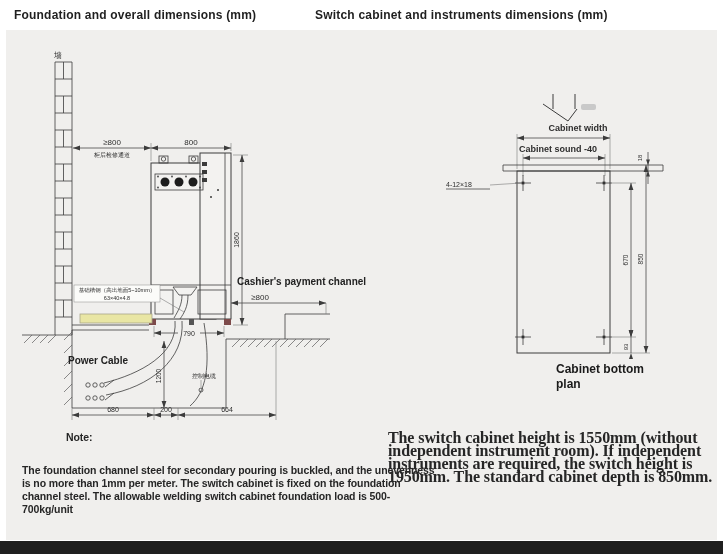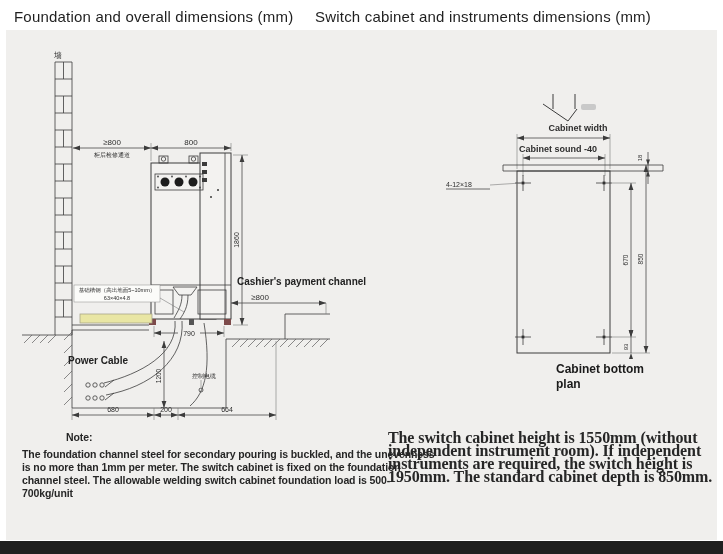--- a/index.html
+++ b/index.html
@@ -1,20 +1,20 @@
 <!DOCTYPE html>
 <html><head>
 <meta charset="utf-8">
 <style>
   html,body{margin:0;padding:0;}
   body{
     position:relative;width:723px;height:554px;overflow:hidden;
     background:#ffffff;font-family:"Liberation Sans",sans-serif;color:#222;
   }
-  .page-title{position:absolute;font-size:15px;font-weight:400;color:#1f1f1f;letter-spacing:.2px;white-space:nowrap;}
+  .page-title{position:absolute;font-size:12px;font-weight:700;color:#1f1f1f;letter-spacing:.2px;white-space:nowrap;}
   #title-left{left:14px;top:8px;}
   #title-right{left:315px;top:8px;}
   .panel{position:absolute;left:6px;top:30px;width:711px;height:510px;background:#f0efed;}
   .footer-bar{position:absolute;left:0;top:541px;width:723px;height:13px;background:#202020;}
   svg{position:absolute;overflow:visible;}
   #svg-left{left:8px;top:42px;}
   #svg-right{left:438px;top:78px;}
   .ln{stroke:#3c3c3c;stroke-width:1;fill:none;}
   .ln2{stroke:#3c3c3c;stroke-width:.8;fill:none;}
   .dim{stroke:#4a4a4a;stroke-width:.8;fill:none;}
@@ -27,21 +27,21 @@
   .t7{font-size:7px;}
   .t65{font-size:6.5px;}
   .t6{font-size:6px;}
   .t55{font-size:5.5px;}
   .t9{font-size:9px;}
   .lbl{font-size:10px;font-weight:700;fill:#222;}
   .cap{font-size:12px;font-weight:700;fill:#1a1a1a;}
   .note-block{position:absolute;font-size:10.5px;font-weight:600;line-height:13px;color:#262626;letter-spacing:-0.1px;}
   #note-left{left:22px;top:431px;width:414px;}
   #note-left .p1{width:352px;margin-bottom:10px;}
-  #note-left .note-label{margin-bottom:4px;font-weight:700;padding-left:44px;}
+  #note-left .note-label{margin-bottom:20px;font-weight:700;padding-left:44px;}
   #note-right{left:388px;top:431px;width:326px;font-size:16px;font-family:Liberation Serif, serif;}
 </style>
 </head>
 <body>
 
 <div class="page-title" id="title-left">Foundation and overall dimensions (mm)</div>
 <div class="page-title" id="title-right">Switch cabinet and instruments dimensions (mm)</div>
 
 <div class="panel"></div>
 

